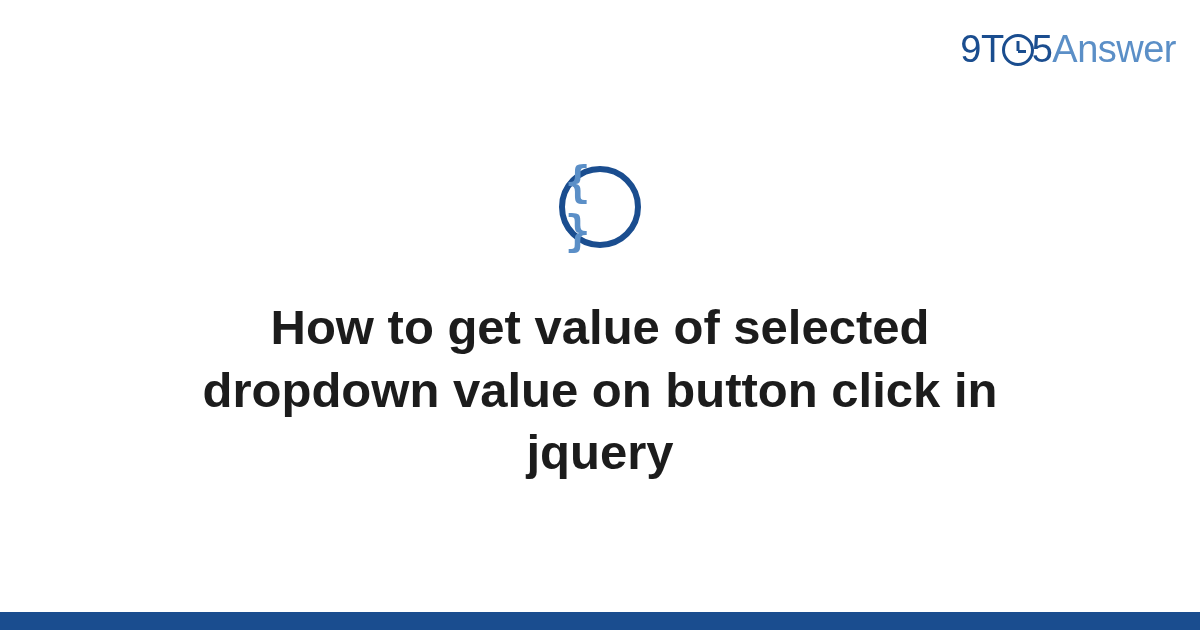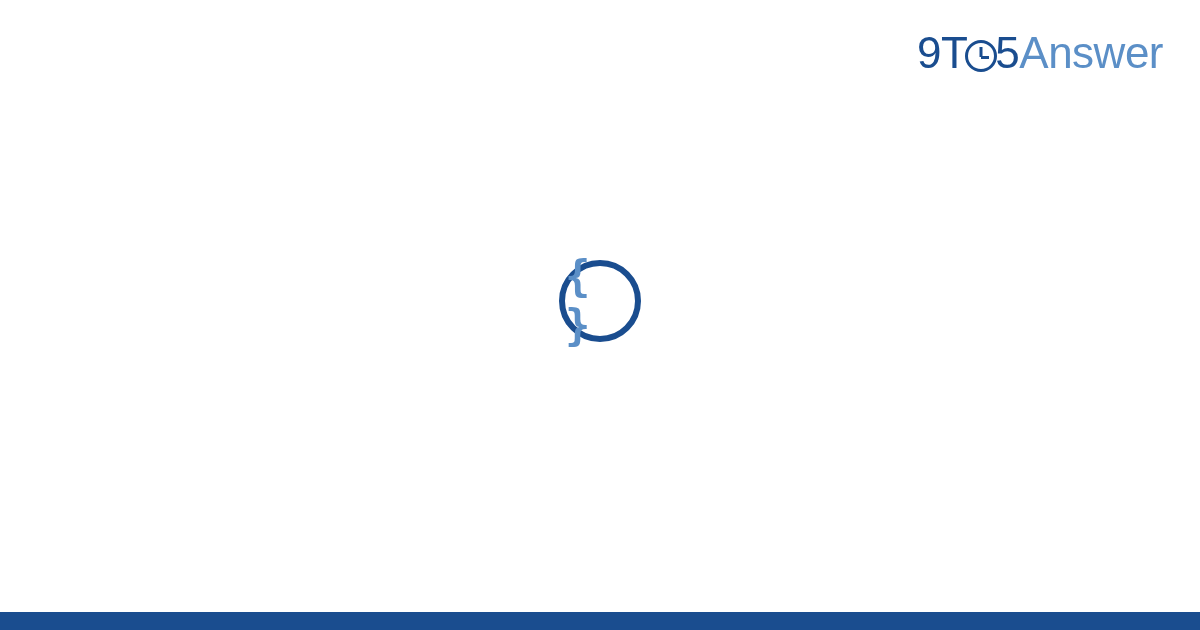--- a/index.html
+++ b/index.html
@@ -11,22 +11,22 @@
       width: 1200px;
       height: 630px;
       background: #ffffff;
       font-family: Arial, Helvetica, sans-serif;
       position: relative;
       overflow: hidden;
     }
     .logo {
       position: absolute;
       top: 28px;
-      right: 37px;
-      font-size: 44px;
+      right: 24px;
+      font-size: 38px;
       font-weight: 500;
       letter-spacing: -0.5px;
     }
     .logo-9t {
       color: #1a4d8f;
     }
     .logo-clock {
       display: inline-block;
       width: 32px;
       height: 32px;
@@ -113,15 +113,16 @@
 <body>
 
 <div class="logo">
   <span class="logo-9t">9T</span><span class="logo-clock"></span><span class="logo-5">5</span><span class="logo-answer">Answer</span>
 </div>
 
 <div class="content">
   <div class="category-icon">
     <span class="braces">{ }</span>
   </div>
+  <h1 class="title">How to get value of selected dropdown value on button click in jquery</h1>
 </div>
 
 <div class="bottom-bar"></div>
 
 </body></html>

